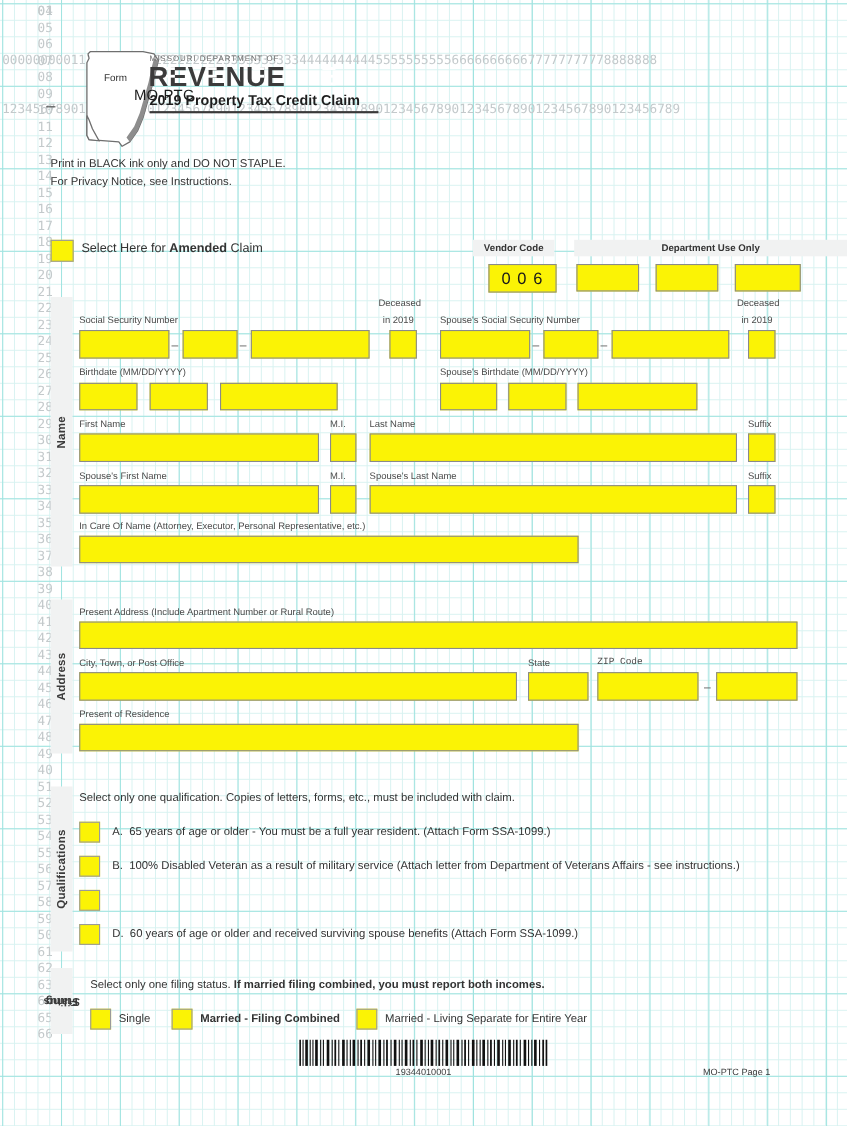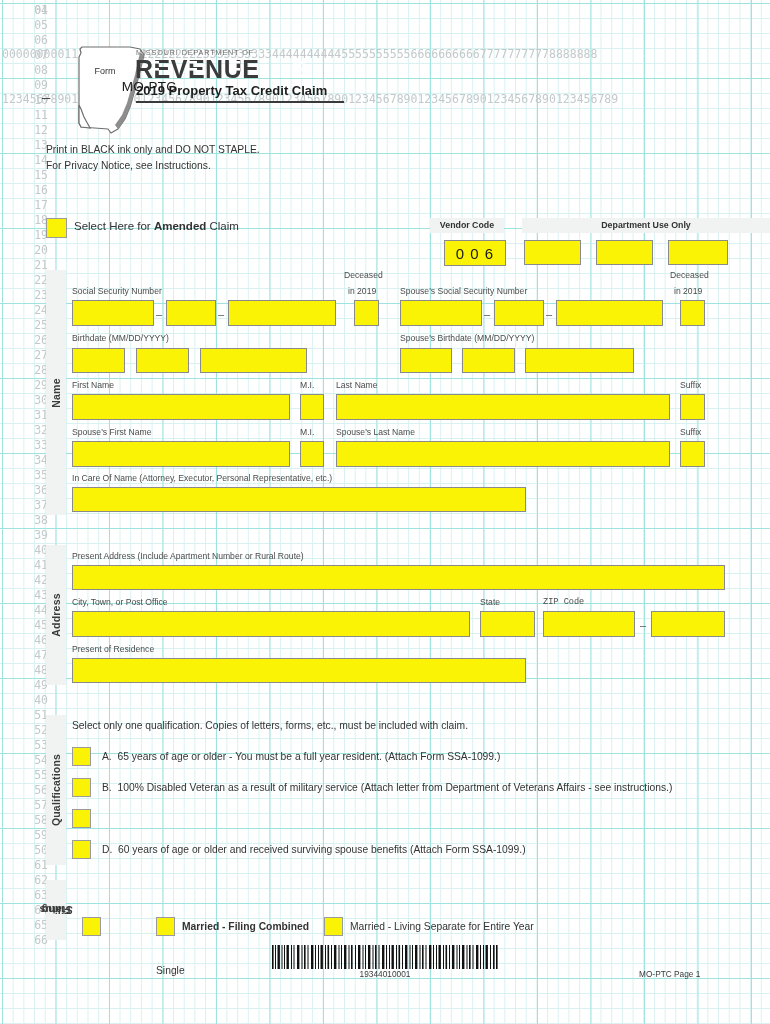--- a/index.html
+++ b/index.html
@@ -323,23 +323,26 @@
     <span>D.</span>&nbsp;&nbsp;<span>60 years of age or older and received surviving spouse benefits (Attach Form SSA-1099.)</span>
   </div>
 
   <div class="vband two" style="top:880px;height:60px;">
     <span>
       <span style="display:block">Filing</span>
       <span style="display:block">Status</span>
     </span>
   </div>
 
+  <div class="lbl big" style="left:82px;top:890px;">
+    <span>Select only one filing status. </span><b>If married filing combined, you must report both incomes.</b>
+  </div>
 
   <div class="chk" style="left:82px;top:917px;"></div>
-  <div class="lbl big" style="left:108px;top:965px;margin-left:48px;">Single</div>
+  <div class="lbl big" style="left:108px;top:921px;">Single</div>
 
   <div class="chk" style="left:156px;top:917px;"></div>
   <div class="lbl big" style="left:182px;top:921px;font-weight:bold;">Married - Filing Combined</div>
 
   <div class="chk" style="left:324px;top:917px;"></div>
   <div class="lbl big" style="left:350px;top:921px;">Married - Living Separate for Entire Year</div>
 
   <svg id="barcode" viewBox="0 0 226 24" preserveAspectRatio="none">
     <g fill="#111111">
       <rect x="0" y="0" width="1.6" height="24"></rect>

